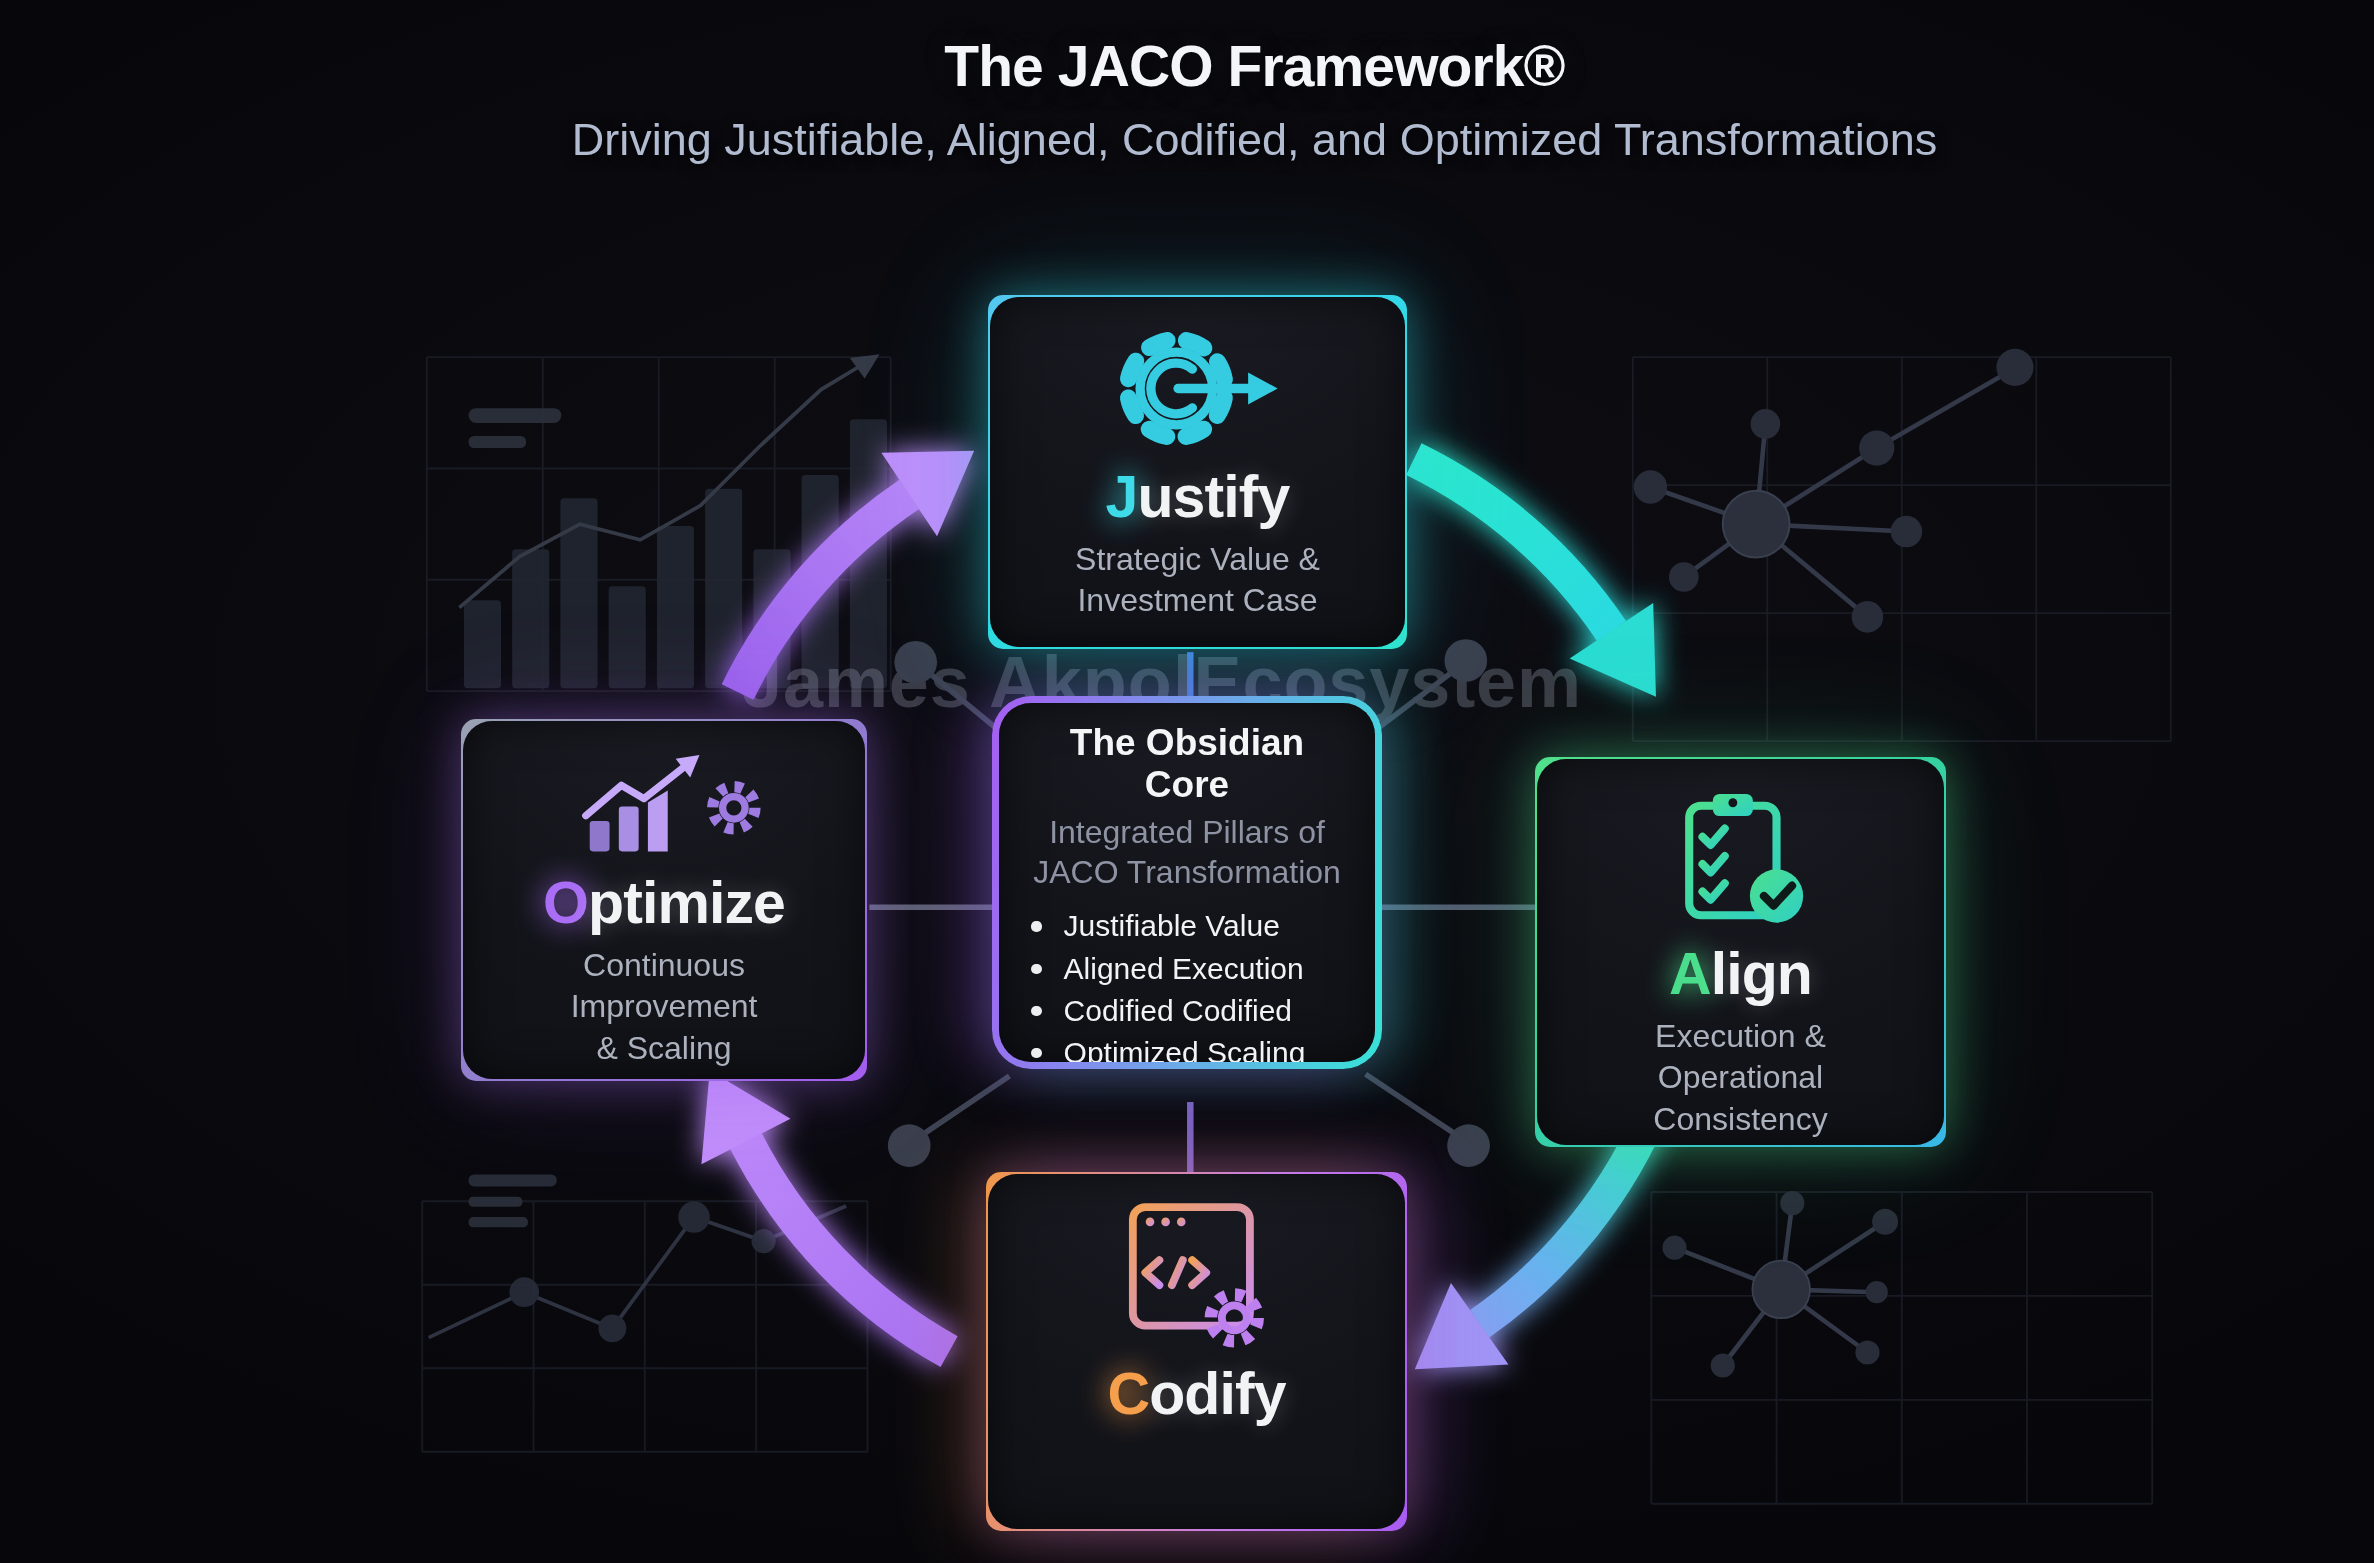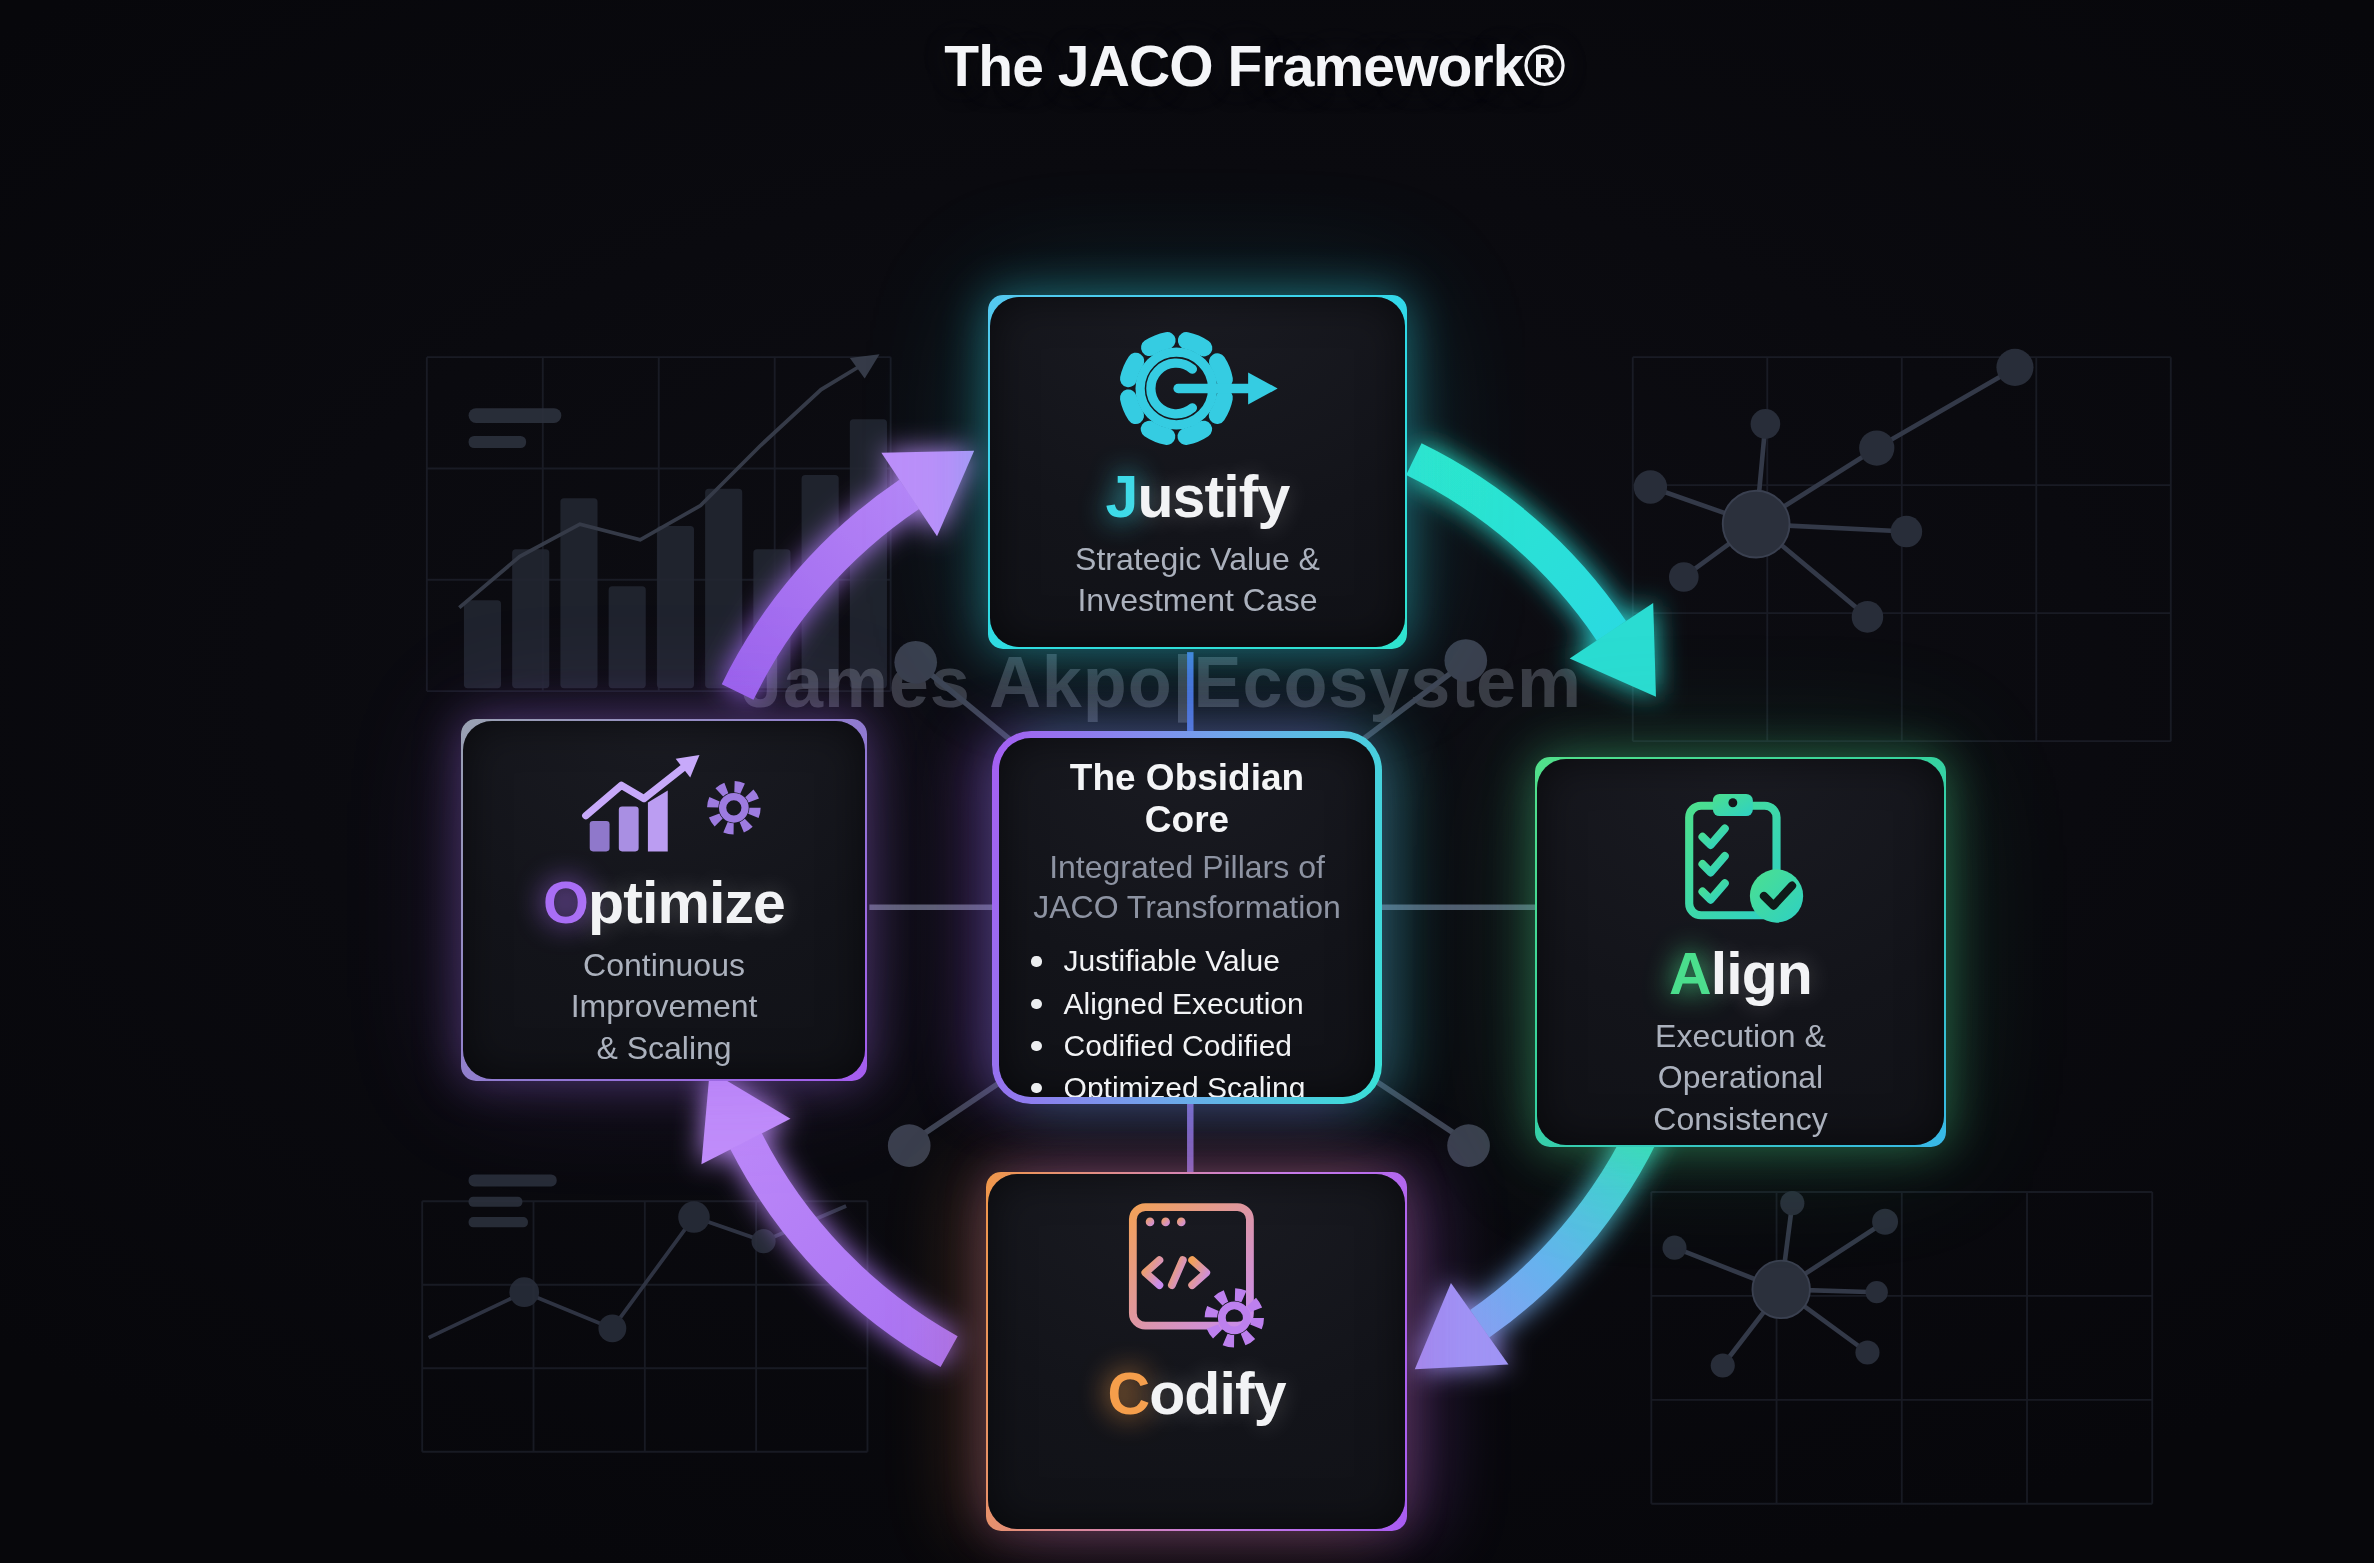--- a/index.html
+++ b/index.html
@@ -57,21 +57,21 @@
   .optimize .picon{height:119px;margin-top:22px;}
   .ptitle{font-size:59px;font-weight:700;color:#f2f3f5;margin-top:7.4px;letter-spacing:-0.9px;
     text-shadow:0 0 24px rgba(255,255,255,.22);}
   .ptitle .acc{text-shadow:0 0 28px currentColor;}
   .justify  .acc{color:#3ddbe8;}
   .align    .acc{color:#4ade8c;}
   .codify   .acc{color:#f59e4b;}
   .optimize .acc{color:#a96ef5;}
   .psub{margin-top:7.4px;font-size:32px;line-height:1.3;color:#abb1bd;text-align:center;}
   
-  .core{left:992px;top:731px;width:390px;height:373px;border-radius:39px;padding:7.4px;
+  .core{left:992px;top:696px;width:390px;height:373px;border-radius:39px;padding:7.4px;
     background:linear-gradient(100deg,#a55ef2 0%,#6fa6ea 52%,#37e2d8 100%);
     box-shadow:-20.4px 0 56px rgba(168,85,247,.35), 20.4px 0 56px rgba(53,224,214,.32);}
   .core .pillar-inner{border-radius:32px;align-items:stretch;padding:18.6px 32px 0 32px;}
   .core-title{font-size:37px;font-weight:700;color:#f4f5f7;text-align:center;}
   .core-sub{margin-top:7.4px;font-size:32px;line-height:1.24;color:#8d93a2;text-align:center;}
   .core-bullets{margin-top:16.7px;}
   .bullet-row{display:flex;align-items:center;gap:22px;margin-bottom:8.3px;}
   .bullet-dot{flex:none;width:10.2px;height:10.2px;border-radius:50%;background:#eceef0;}
   .bullet-text{font-size:30px;font-weight:500;color:#f2f3f5;}
 </style>
@@ -340,16 +340,17 @@
         <div class="bullet-row">
           <span class="bullet-dot"></span>
           <span class="bullet-text">Optimized Scaling</span>
         </div>
       </div>
     </div>
   </div>
 
   <div class="header">
     <div class="main-title">The JACO Framework®</div>
+    <div class="main-subtitle">Driving Justifiable, Aligned, Codified, and Optimized Transformations</div>
   </div>
 
 </div>
 
 
 </body></html>

